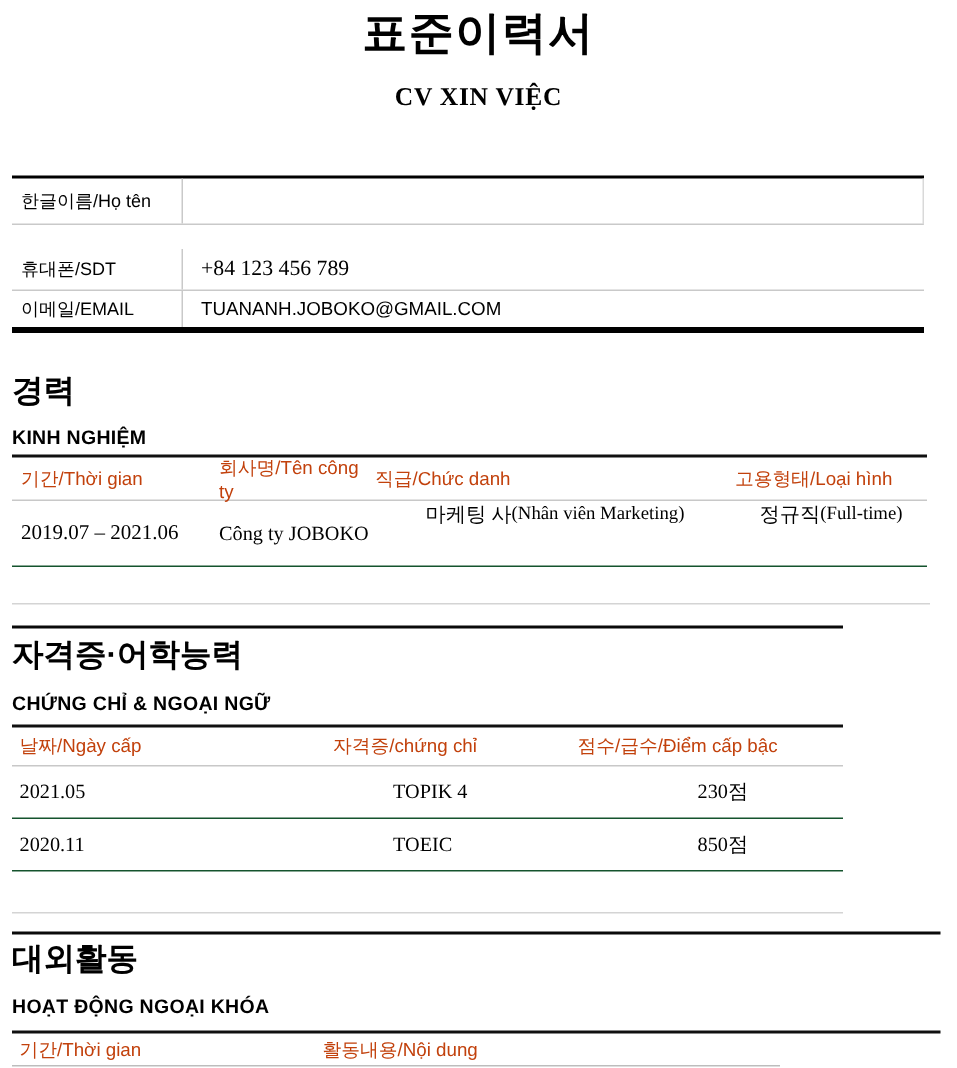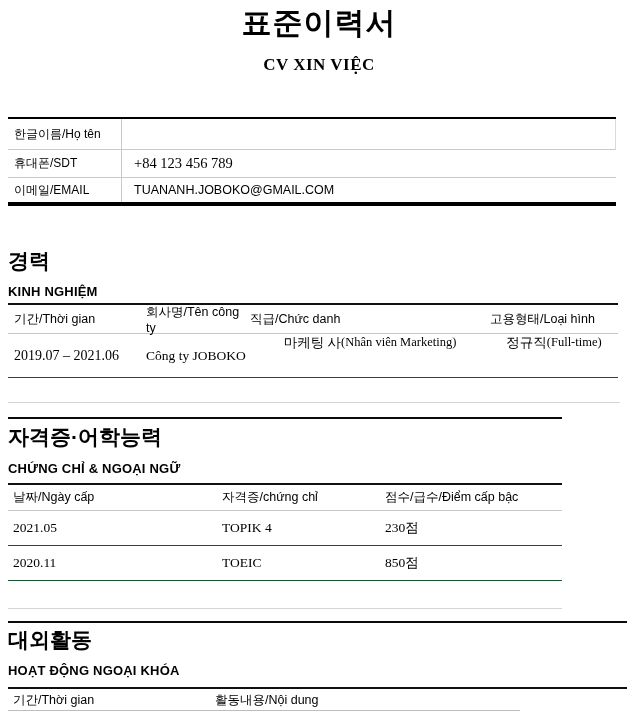--- a/index.html
+++ b/index.html
@@ -20,32 +20,32 @@
   
   .hr { height:2px; background:#0a0a0a; }
   .hr.light { height:1px; background:#d4d4d4; }
 
   
   .personal { top:117px; left:8px; width:608px;
               border-top:2px solid #000; border-bottom:4px solid #000; }
   .p-row { display:flex; border-bottom:1px solid #c9c9c9; align-items:stretch; }
   .p-row:last-child { border-bottom:none; }
   .p-row.r1 { height:30px; border-right:1px solid #d9d9d9; }
-  .p-row.r2 { height:27px; }
+  .p-row.r2 { height:27px;margin-top:16px; }
   .p-row.r3 { height:24px; }
   .p-label { width:114px; box-sizing:border-box; padding-left:6px;
              border-right:1px solid #c9c9c9; display:flex; align-items:center; font-size:12px; }
   .p-value { flex:1; padding-left:12px; display:flex; align-items:center; }
   .v-serif { font-family:"Liberation Serif","DejaVu Serif",serif; font-size:14.5px; }
   .v-sans  { font-size:12.5px; }
 
   
   .sec-table { left:8px; border-top:2px solid #101010; }
   .t-head { display:flex; align-items:center; border-bottom:1px solid #c8c8c8;
-            font-size:12.5px; color:#000000; }
+            font-size:12.5px; color:#c2410c; }
   .t-row  { display:flex; border-bottom:1px solid #14532d;
             font-family:Liberation Serif, serif; }
   .cell { box-sizing:border-box; }
 
   
   .exp { top:303px; width:610px; }
   .exp .t-head { height:28px; }
   .exp .t-row  { height:43px; }
   .exp .c1 { width:138px; padding-left:6px; }
   .exp .c2 { width:104px; }
@@ -53,21 +53,21 @@
   .exp .c4 { flex:1; }
   .exp .t-row .c1 { display:flex; align-items:center; font-size:14px; }
   .exp .t-row .c2 { display:flex; align-items:center; font-size:13.5px; }
   .exp .t-row .c3, .exp .t-row .c4 { display:flex; flex-direction:row; justify-content:center; }
   .line1 { font-size:13.5px; line-height:17px; }
   .line2 { font-size:12.5px; line-height:16px; }
 
   
   .cert { top:483px; width:554px; }
   .cert .t-head { height:25px; }
-  .cert .t-row { height:34px; align-items:center; font-size:13.5px; }
+  .cert .t-row { height:34px; align-items:center; font-size:13.5px;gap:40px; }
   .cert .c1 { width:214px; padding-left:5px; }
   .cert .c2 { width:163px; }
   .cert .c3 { flex:1; }
 
   
   .act { top:687px; width:619px; }
   .act .t-head { height:23px; }
   .act .c1 { width:207px; padding-left:5px; }
   .act .c2 { width:188px; }
   .act .c3 { flex:1; }

